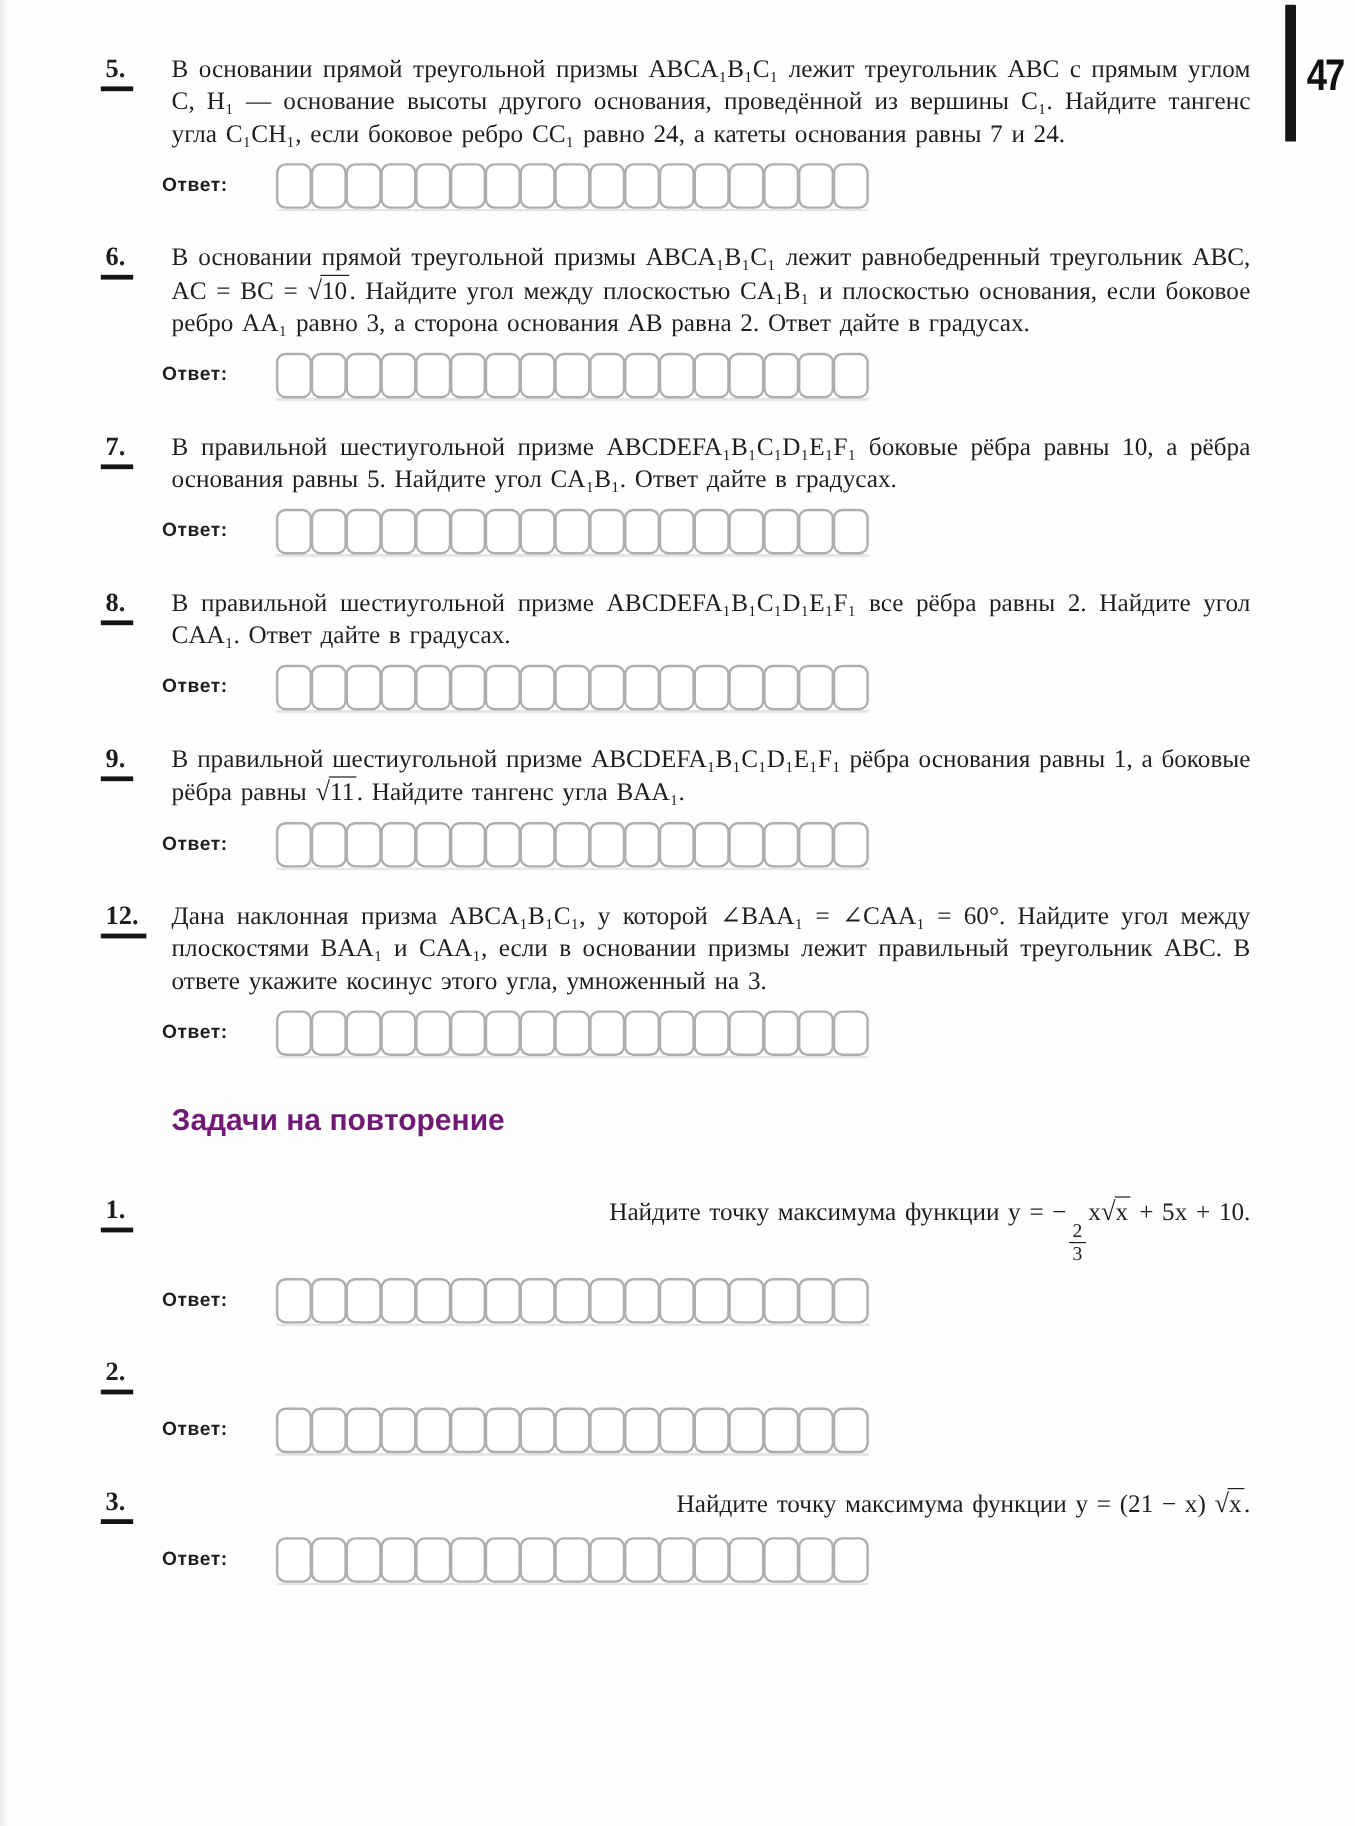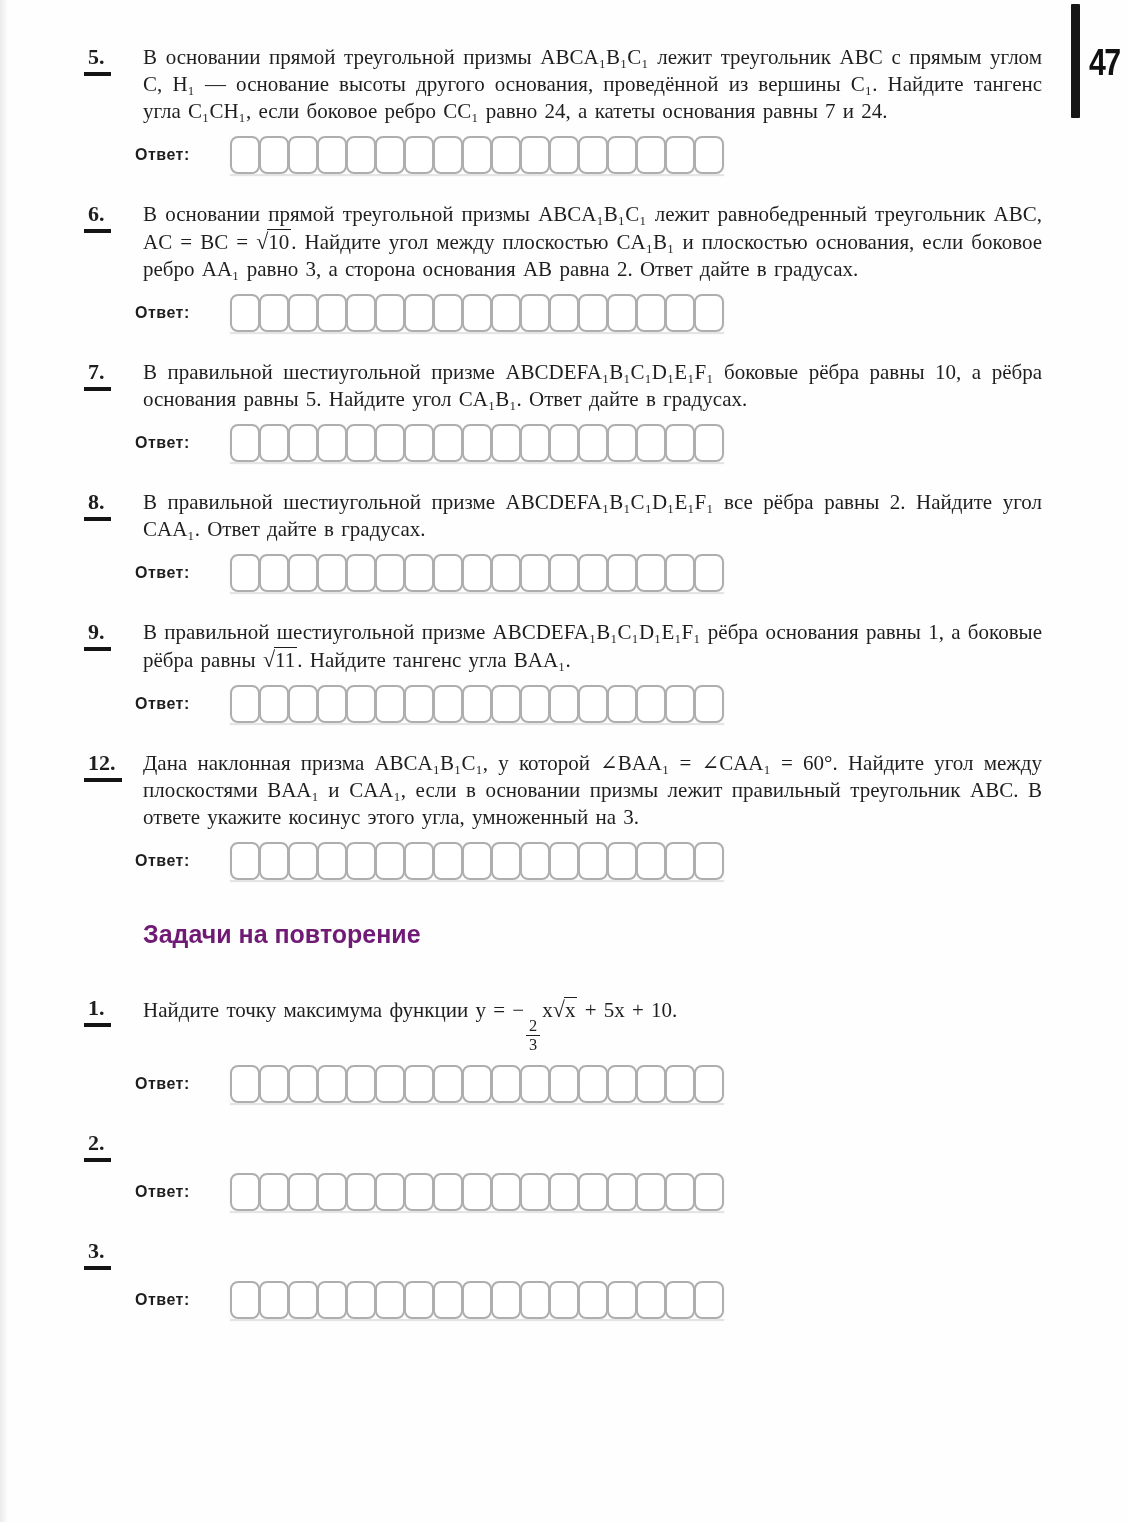--- a/index.html
+++ b/index.html
@@ -37,21 +37,21 @@
     font-weight:bold;font-size:22px;
     border-bottom:4px solid #141414;
     padding:0 6px 3px 4px;margin-left:-4px;
     line-height:1.1;
   }
   .ptext{
     flex:1;text-align:justify;
     font-size:21px;line-height:27px;
     word-spacing:2px;
   }
-  .ptext.nojust{text-align:left;}
+  .ptext.nojust{text-align:right;}
   
   .m{font-family:"Liberation Serif","DejaVu Serif",serif;}
   .sqrt{white-space:nowrap;}
   .rsign{font-style:normal;font-size:1.05em;}
   .rad{border-top:1.6px solid currentColor;padding:0 2px 0 1px;margin-left:-1px;}
   .frac{
     display:inline-flex;flex-direction:column;align-items:center;
     vertical-align:-0.85em;font-size:.78em;line-height:1.1;
     margin:0 2px;
   }
@@ -314,20 +314,21 @@
           <span class="cell"></span>
           <span class="cell"></span>
           <span class="cell"></span>
           <span class="cell"></span>
           <span class="cell"></span>
         </span>
     </div>
 
     <div class="prob rev" style="margin-top:18px;">
       <div class="pnum-col"><span class="pnum">3.</span></div>
+      <div class="ptext nojust">Найдите точку максимума функции <span class="m">y</span> = (21 − <span class="m">x</span>) <span class="sqrt"><span class="rsign">√</span><span class="rad m">x</span></span>.</div>
     </div>
     <div class="answer-row">
       <span class="answer-label">Ответ:</span>
       <span class="cells">
           <span class="cell"></span>
           <span class="cell"></span>
           <span class="cell"></span>
           <span class="cell"></span>
           <span class="cell"></span>
           <span class="cell"></span>

